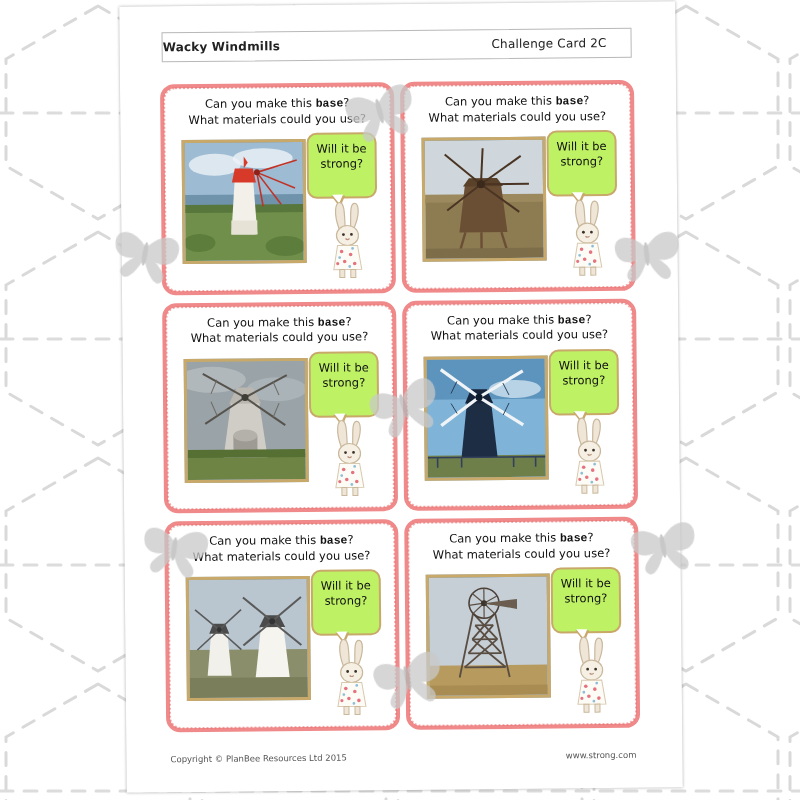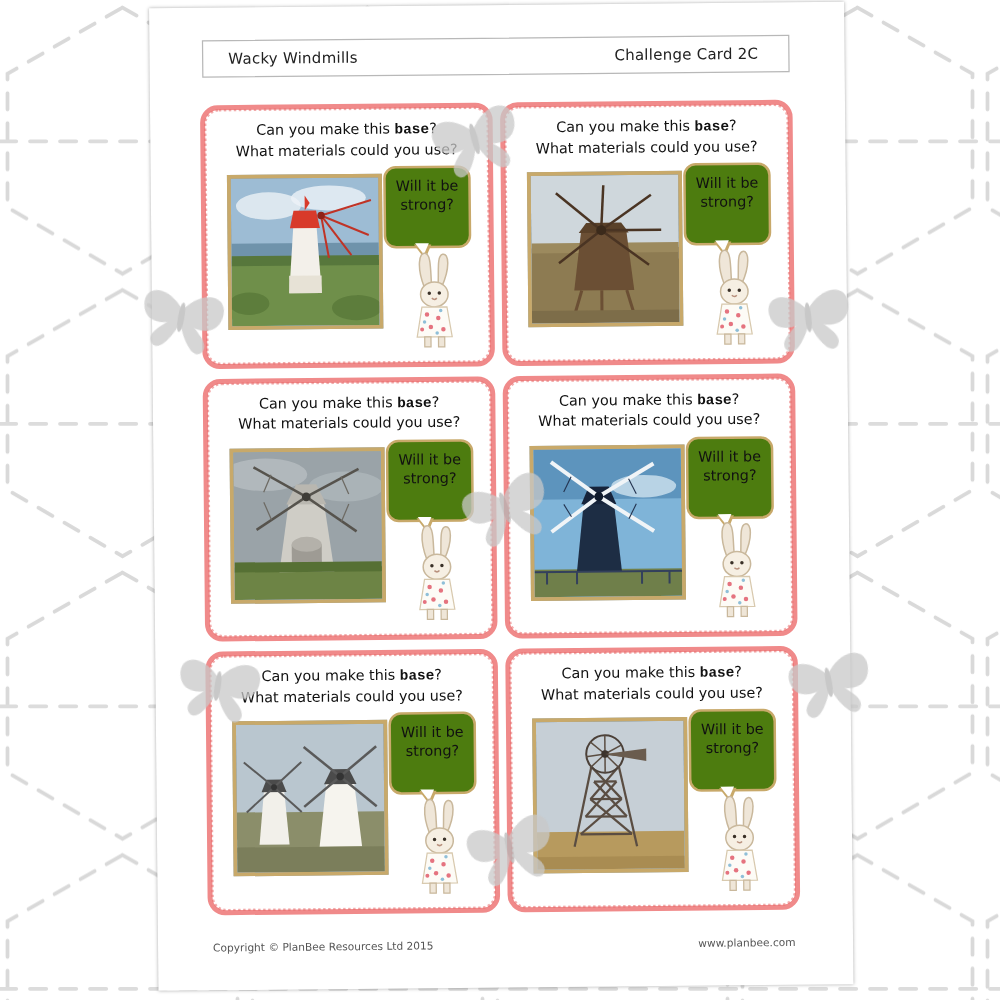--- a/index.html
+++ b/index.html
@@ -52,21 +52,21 @@
   }
   .header-bar .hdr-left,
   .header-bar .hdr-right {
     position: absolute;
     top: 7px;
     font-size: 12px;
     color: #222;
     font-family: "DejaVu Sans", sans-serif;
     letter-spacing: .2px;
   }
-  .header-bar .hdr-left { left: 20px; }
+  .header-bar .hdr-left { left: 0; font-weight: bold; }
   .header-bar .hdr-right { right: 24px; }
 
   
   .footer-left, .footer-right {
     position: absolute;
     bottom: 28px;
     font-size: 8.5px;
     color: #555;
     font-family: "DejaVu Sans", sans-serif;
   }
@@ -133,21 +133,21 @@
 
   
   .bubble {
     position: absolute;
     right: 14px;
     top: 46px;
     width: 70px;
     height: 66px;
     border: 2px solid #c8a96a;
     border-radius: 10px;
-    background: #4d7c0f;
+    background: #bef264;
     box-sizing: border-box;
     text-align: center;
     font-family: "DejaVu Sans", sans-serif;
     font-size: 11.5px;
     line-height: 1.3;
     color: #111;
     padding-top: 7px;
   }
   .bubble .tail {
     position: absolute;
@@ -613,21 +613,21 @@
           </g>
           <rect x="20" y="70" width="5" height="8" fill="#efe6d8" stroke="#c9b89c" stroke-width="1"></rect>
           <rect x="31" y="70" width="5" height="8" fill="#efe6d8" stroke="#c9b89c" stroke-width="1"></rect>
         </g>
       </svg>
     </div>
 
   </div>
 
   <div class="footer-left">Copyright © PlanBee Resources Ltd 2015</div>
-  <div class="footer-right">www.planbee.com</div>
+  <div class="footer-right">www.strong.com</div>
 </div>
 
 <div id="overlay-hexes">
   <svg width="800" height="800" viewBox="0 0 800 800">
     <g fill="#c9c9c9" opacity=".75">
 
       <g transform="translate(378,105) rotate(-15) scale(1.05)">
         <path d="M0 0 C-16 -20 -36 -14 -30 4 C-26 16 -8 14 0 6 Z"></path>
         <path d="M0 0 C16 -22 38 -16 32 4 C27 18 8 15 0 6 Z"></path>
         <path d="M0 2 C-12 14 -26 22 -20 30 C-13 38 -3 20 0 10 Z"></path>

